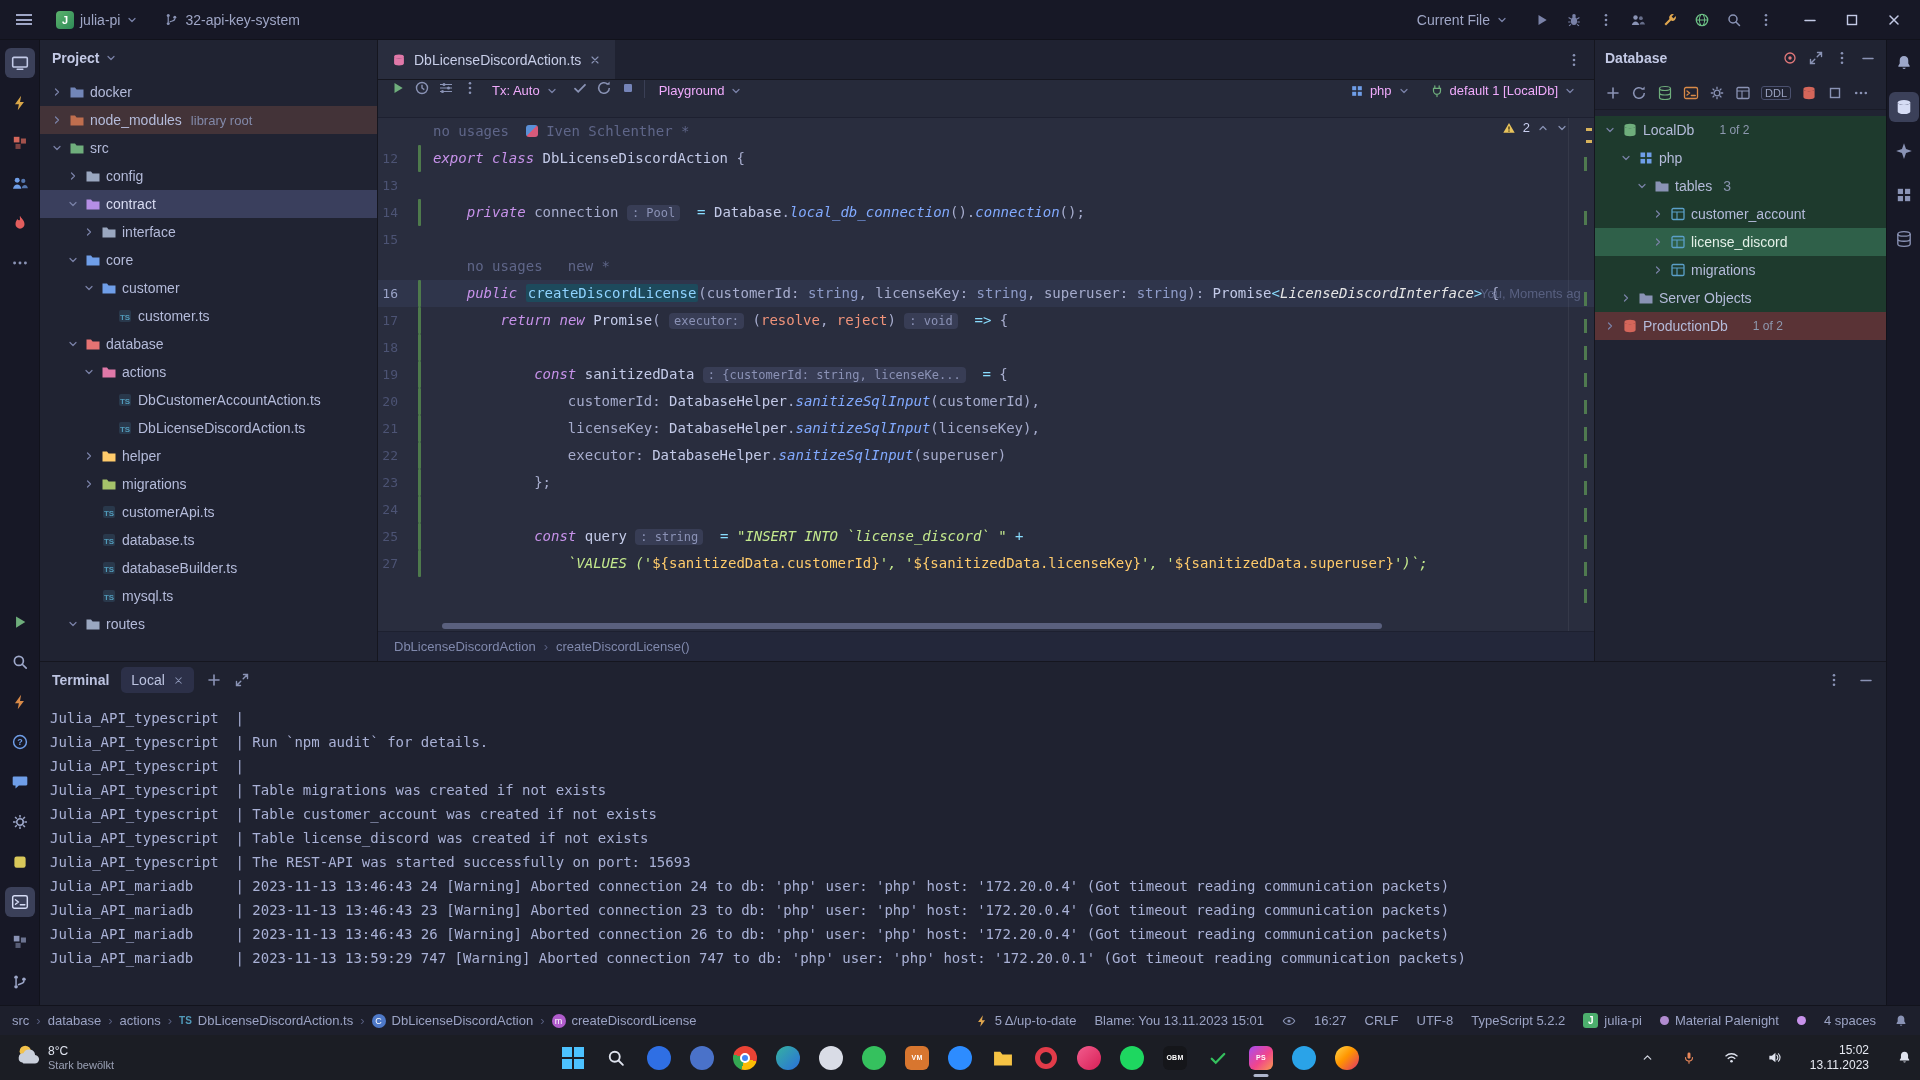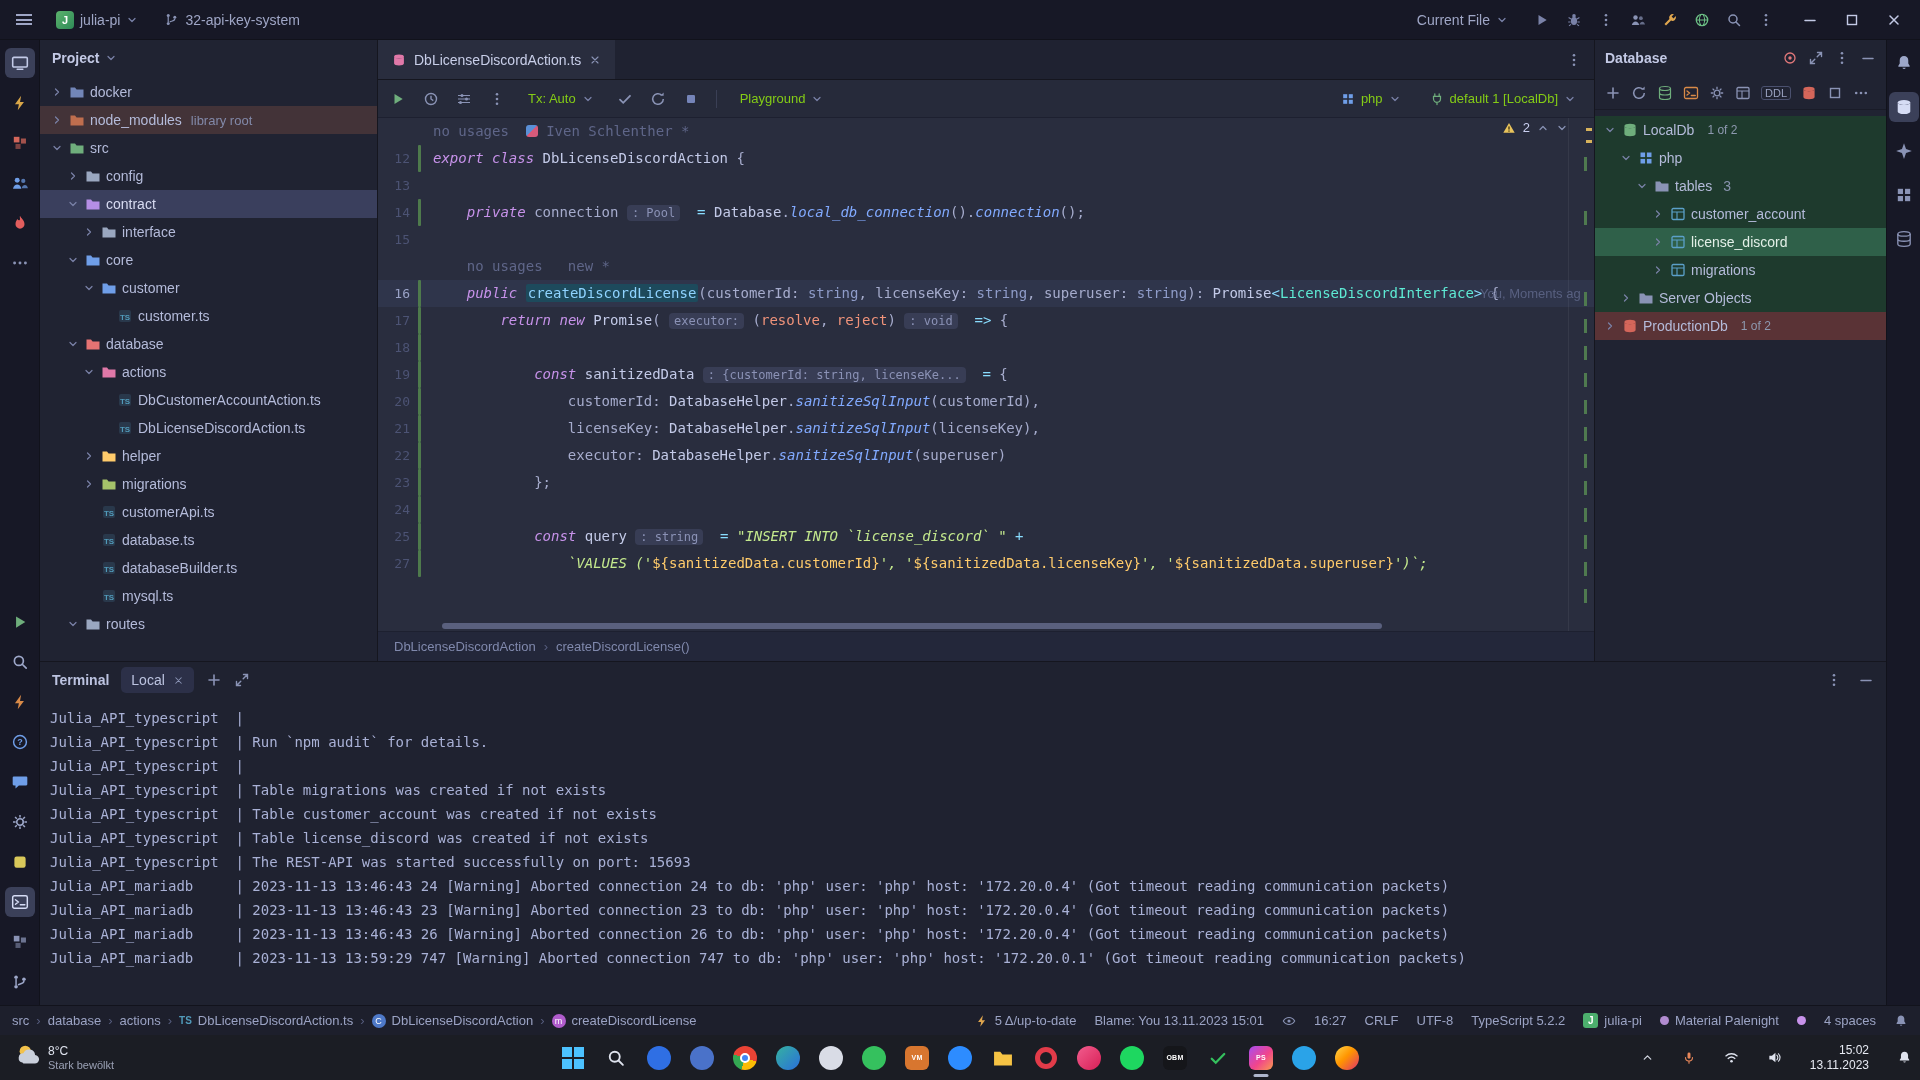--- a/index.html
+++ b/index.html
@@ -26,46 +26,46 @@
   .project-panel{position:absolute;left:40px;top:40px;width:338px;height:621px;background:#202332;border-right:1px solid #15161f;overflow:hidden}
   .panel-header{height:36px;display:flex;align-items:center;padding:0 12px;gap:6px;color:#c3c9e5;font-size:14px;font-weight:bold}
   .tree{font-size:14px;padding-top:2px}
   .trow{height:28px;display:flex;align-items:center;gap:5px;white-space:nowrap;color:#a9b0d0}
   .trow .lab{color:#b4bbda}
   .trow.row-selected{background:#3a3f5d}
   .trow.row-selected .lab{color:#d8dcf2}
   .trow.row-library{background:rgba(191,110,78,.22)}
   .extra{color:#8289a9;font-size:13px;margin-left:4px}
   .cnt{color:#8893ad;margin-left:6px}
-  .badge{color:#8e99b0;font-size:12px;margin-left:8px}
+  .badge{color:#8e99b0;font-size:12px;margin-left:20px}
   
   .editor{position:absolute;left:378px;top:40px;width:1216px;height:621px;background:#292d3e}
   .tabbar{height:40px;background:#1f2231;display:flex;align-items:stretch;border-bottom:1px solid #15161f}
   .etab{display:flex;align-items:center;gap:8px;padding:0 14px;background:#292d3e;color:#c8cee8;font-size:14px}
   .tabbar-right{margin-left:auto;display:flex;align-items:center;padding:0 12px}
-  .edtoolbar{height:38px;display:flex;align-items:center;gap:17px;padding:0 12px;background:#262a3a;border-bottom:1px solid #1d2030;font-size:13px;color:#84cc16}
+  .edtoolbar{height:38px;display:flex;align-items:flex-start;gap:8px;padding:0 12px;background:#262a3a;border-bottom:1px solid #1d2030;font-size:13px;color:#f0abfc}
   .chip{display:flex;align-items:center;gap:6px;padding:3px 6px;border-radius:4px}
   .vsep{width:1px;height:18px;background:#3a3f55}
   .sp{flex:1}
   .codewrap{position:relative;height:513px;overflow:hidden}
   .crow{height:27px;display:flex;align-items:center;position:relative}
   .crow.cur{background:rgba(130,170,255,.07)}
-  .gnum{width:40px;flex:none;text-align:right;padding-right:8px;font:13px "DejaVu Sans Mono",monospace;color:#4c5374}
+  .gnum{width:40px;flex:none;text-align:right;padding-right:20px;font:13px "DejaVu Sans Mono",monospace;color:#4c5374}
   .crow.cur .gnum{color:#9aa3c7}
   .gmark{width:3px;height:100%;flex:none;border-radius:1px}
   .gmark.on{background:#4e7a4c}
   .ctext{font:14px/27px "DejaVu Sans Mono",monospace;white-space:pre;color:#a6accd;padding-left:12px}
   .c-kw{color:#c792ea;font-style:italic}
   .c-fn{color:#82aaff;font-style:italic}
   .c-fnhl{color:#8fd3ff;background:#1d4a5c;border-radius:2px;padding:1px 2px}
   .c-str{color:#c3e88d;font-style:italic}
   .c-tpl{color:#ffcb6b}
   .c-op{color:#89ddff}
   .c-typ{color:#8f9cc9}
-  .c-iface{color:#5eead4;}
+  .c-iface{color:#e5e5e5;font-style:italic}
   .c-pr{color:#f0937a}
   .c-id{color:#c3cae8}
   .c-cm{color:#5f6689}
   .c-hint{background:#383d55;color:#8b92b6;border-radius:4px;padding:1px 5px;font-size:12px}
   .seg-avatar{display:inline-block;width:12px;height:12px;border-radius:3px;vertical-align:-1px;background:linear-gradient(135deg,#5a8fd6 50%,#d65a7a 50%)}
   .blame{position:absolute;right:14px;top:0;width:100px;overflow:hidden;white-space:nowrap;color:#586080;font-size:13px;line-height:27px}
   .guide{position:absolute;left:1190px;top:0;bottom:0;width:1px;background:rgba(255,255,255,.06)}
   .inspect{position:absolute;right:26px;top:2px;display:flex;align-items:center;gap:7px;color:#c9cff0;font-size:13px}
   .stripe{position:absolute;right:0;top:0;bottom:0;width:12px}
   .smark-g{position:absolute;left:2px;width:3px;height:14px;background:#4f7a4f}

